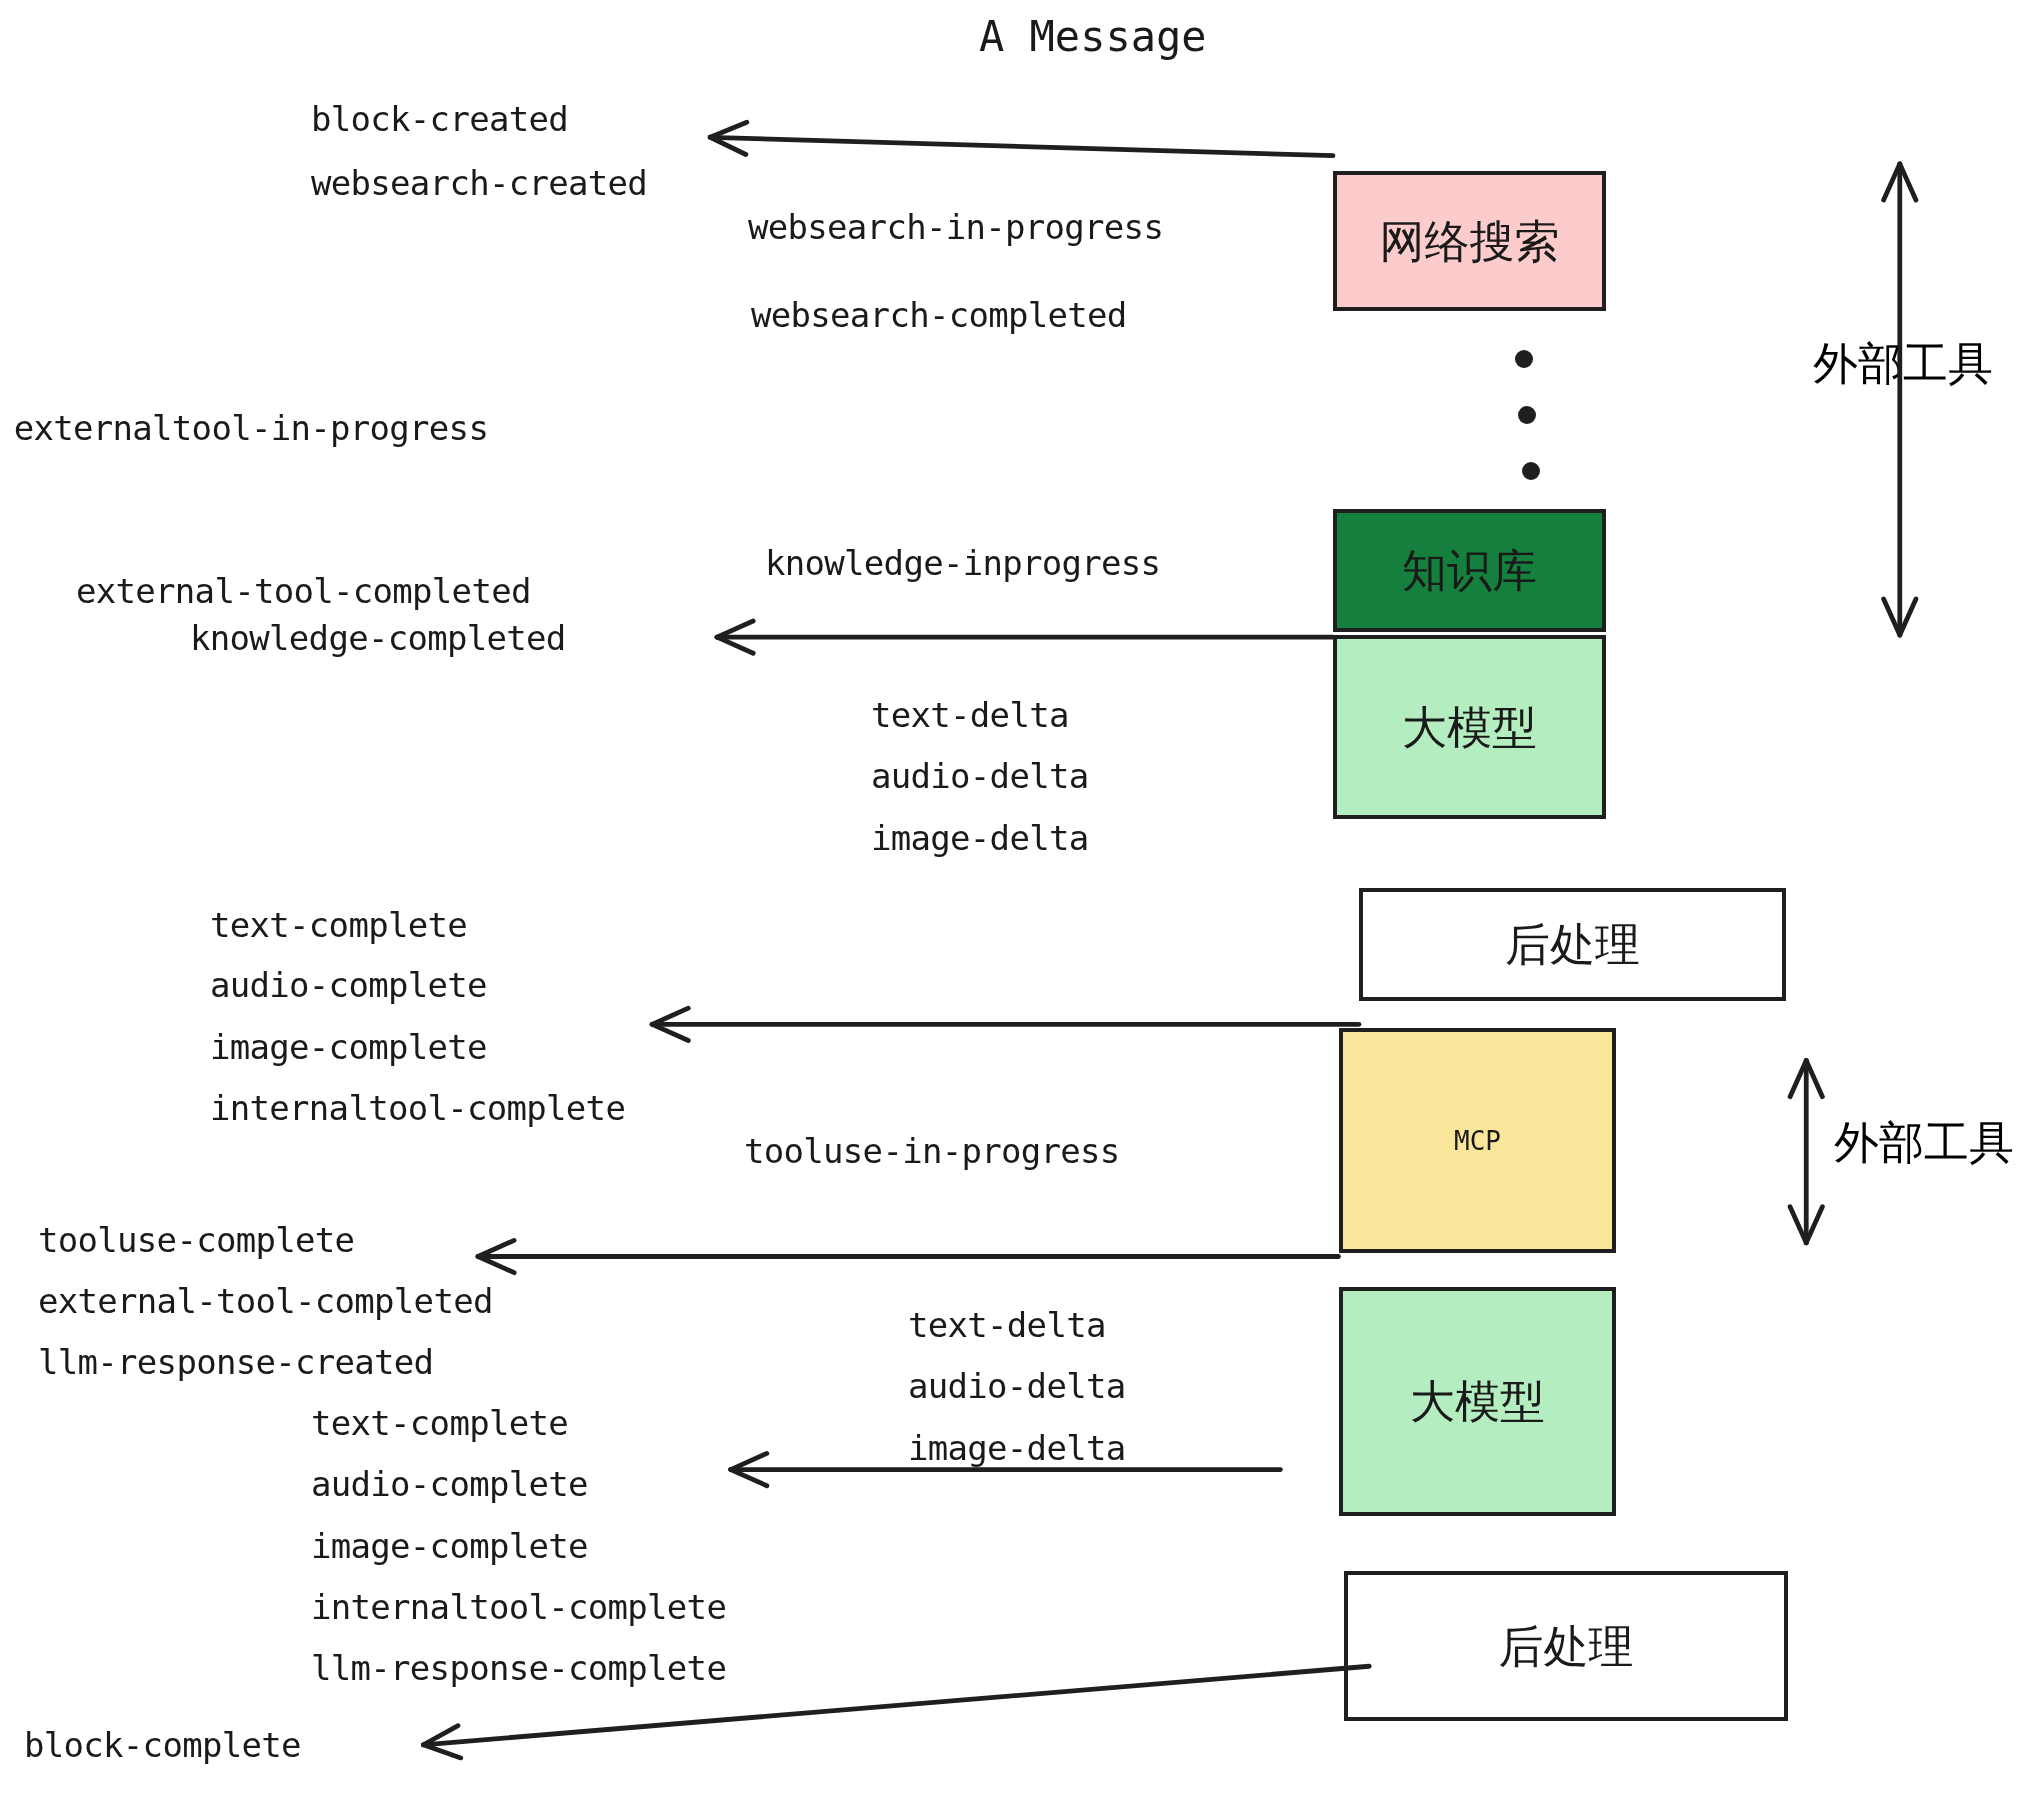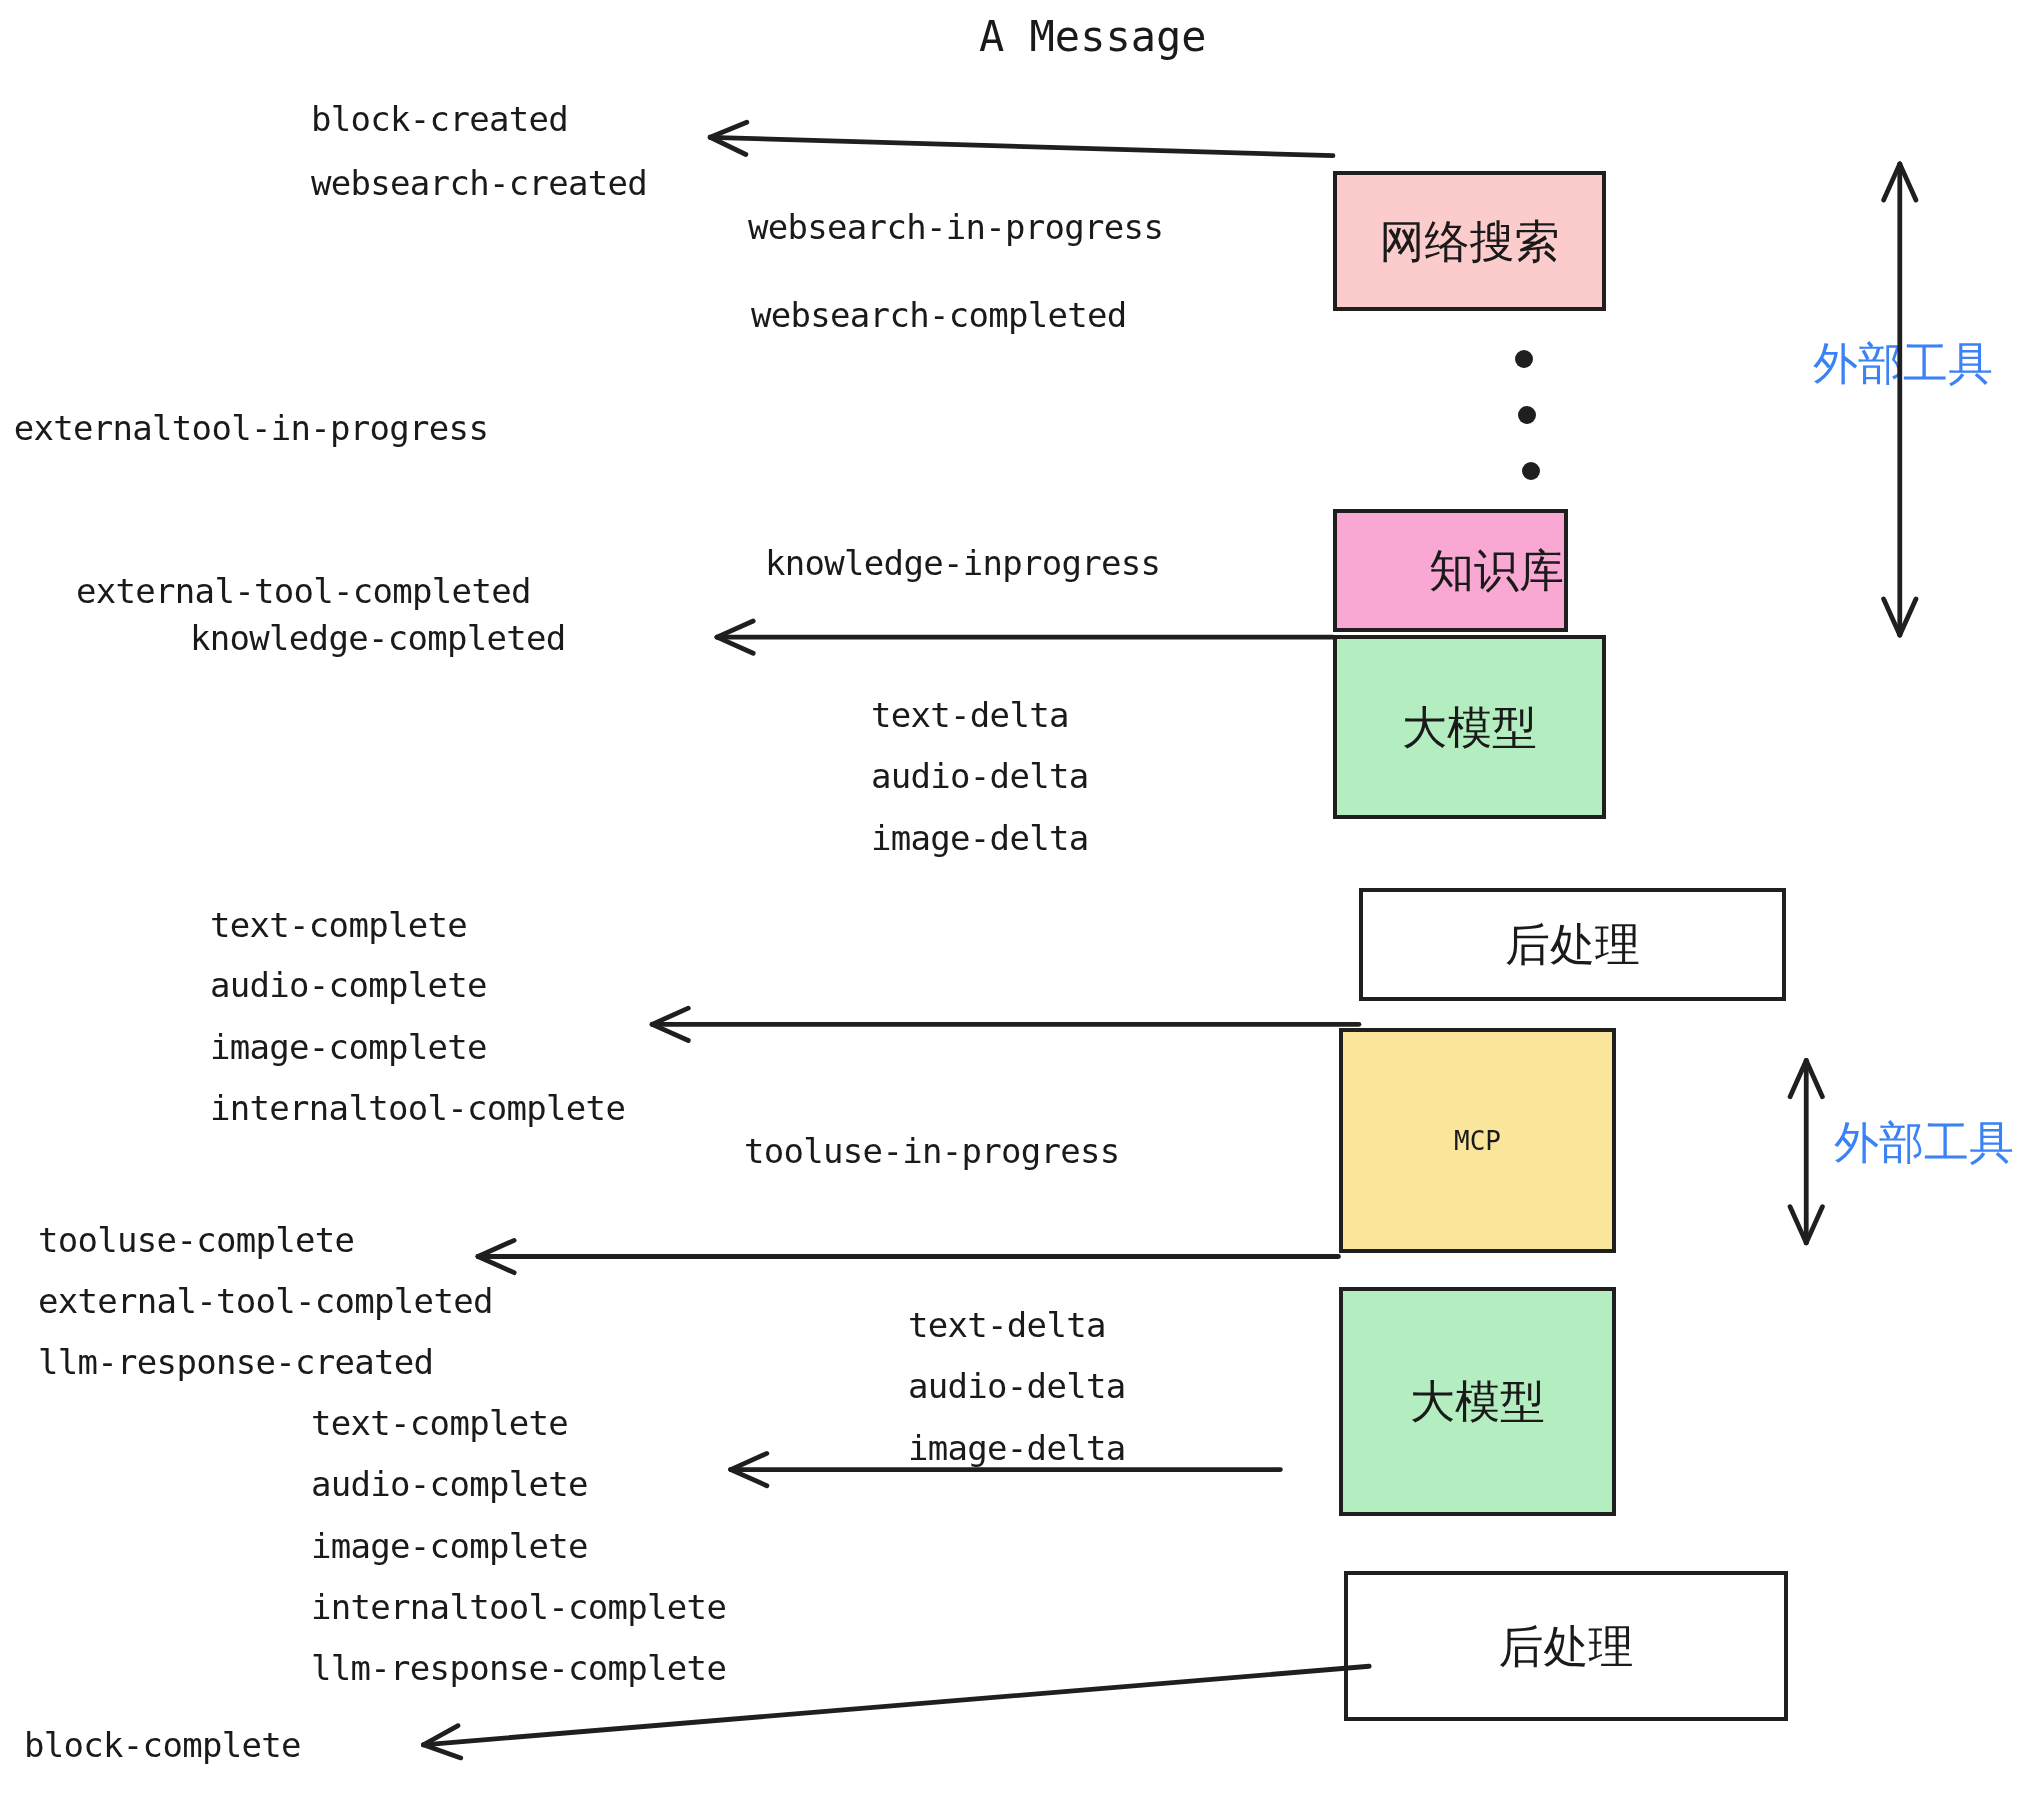--- a/index.html
+++ b/index.html
@@ -46,21 +46,21 @@
     font-size: 45px;
     line-height: 1;
   }
   .box.mcp .boxlabel {
     font-family: "DejaVu Sans Mono", "Liberation Mono", monospace;
     font-size: 26px;
   }
   .sidelabel {
     position: absolute;
     white-space: nowrap;
-    color: #3b82f6;
+    color: #000000;
     font-family: "DejaVu Sans", "Liberation Sans", sans-serif;
     font-size: 45px;
     line-height: 1;
   }
   .dot {
     position: absolute;
     width: 18px;
     height: 18px;
     border-radius: 50%;
     background: #1f1f1f;
@@ -77,21 +77,21 @@
 </head>
 <body>
 
 <div id="stage">
 
   <div class="title" style="left:979px; top:16.4px;">A Message</div>
 
   <div class="box" id="box-websearch" style="left: 1333px; top: 171px; width: 273px; height: 140px; background: rgb(252, 204, 204); border-color: rgb(31, 31, 31);">
     <span class="boxlabel">网络搜索</span>
   </div>
-  <div class="box" id="box-knowledge" style="left: 1333px; top: 509px; width: 235px; height: 123px; background: #f9a8d4; border-color: rgb(31, 31, 31); justify-content: flex-end;">
+  <div class="box" id="box-knowledge" style="left: 1333px; top: 509px; width: 273px; height: 123px; background: #15803d; border-color: rgb(31, 31, 31);">
     <span class="boxlabel">知识库</span>
   </div>
   <div class="box" id="box-llm-top" style="left: 1333px; top: 635px; width: 273px; height: 184px; background: rgb(180, 238, 192); border-color: rgb(31, 31, 31);">
     <span class="boxlabel">大模型</span>
   </div>
   <div class="box" id="box-post-top" style="left: 1359px; top: 888px; width: 427px; height: 113px; background: rgb(255, 255, 255); border-color: rgb(31, 31, 31);">
     <span class="boxlabel">后处理</span>
   </div>
   <div class="box mcp" id="box-mcp" style="left: 1339px; top: 1028px; width: 277px; height: 225px; background: rgb(250, 230, 155); border-color: rgb(31, 31, 31);">
     <span class="boxlabel">MCP</span>

